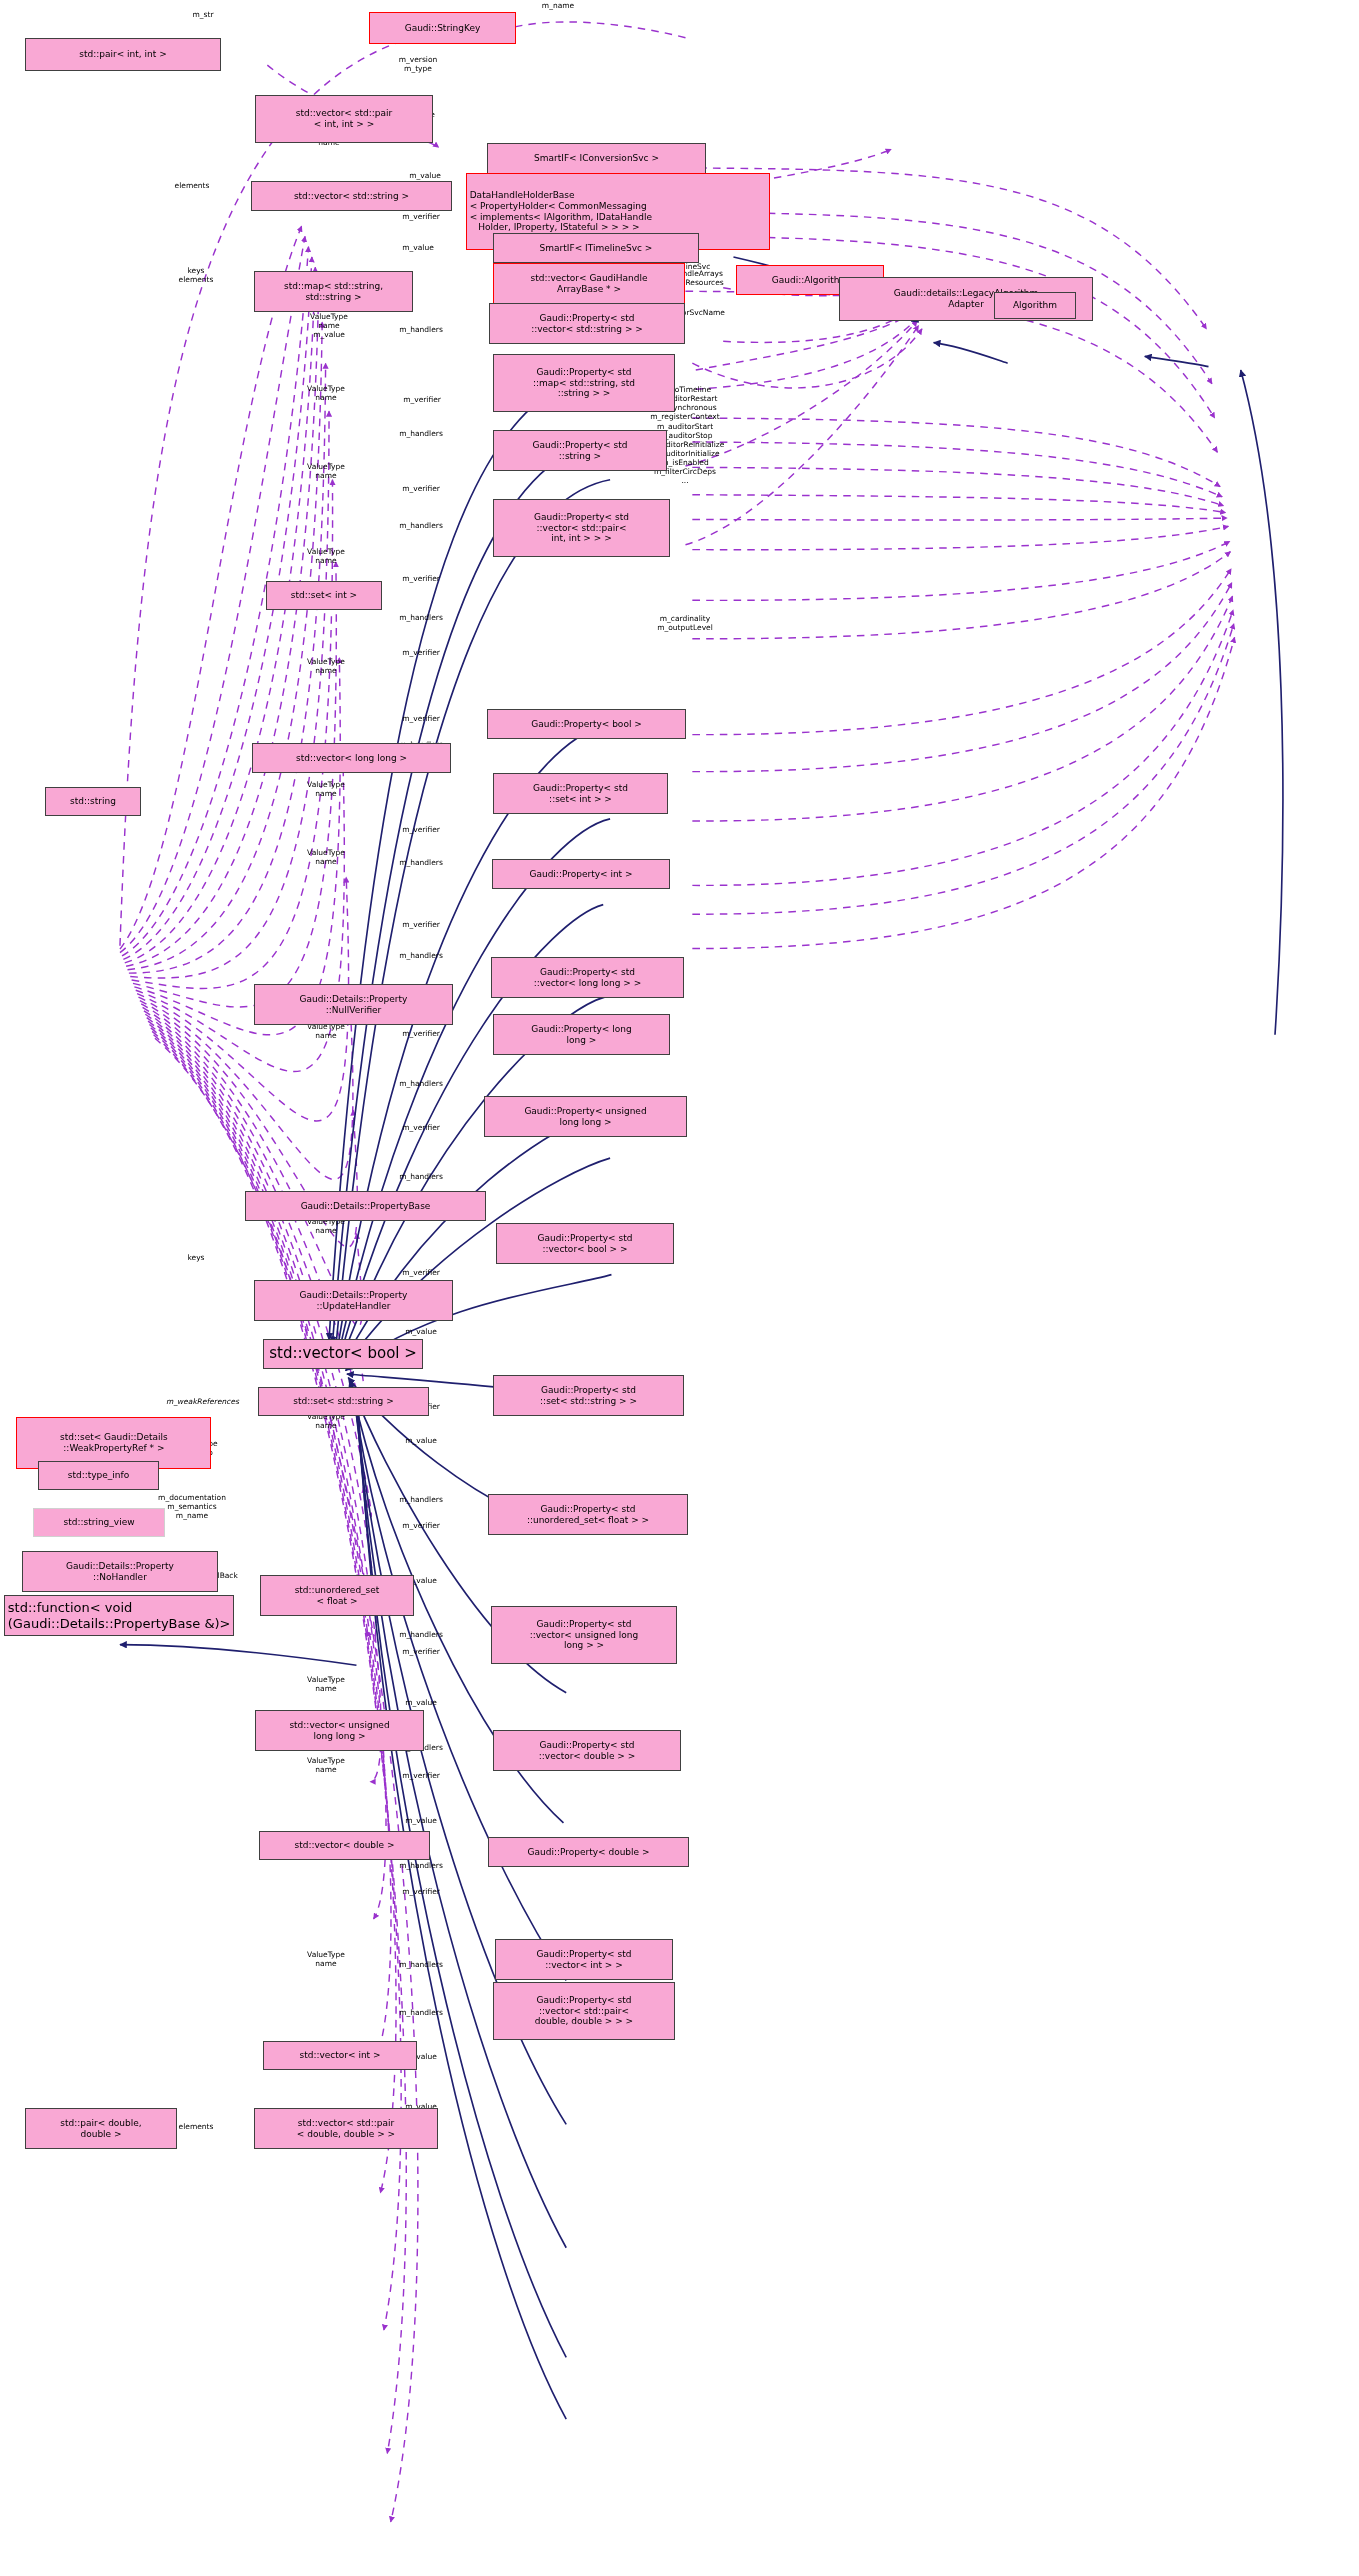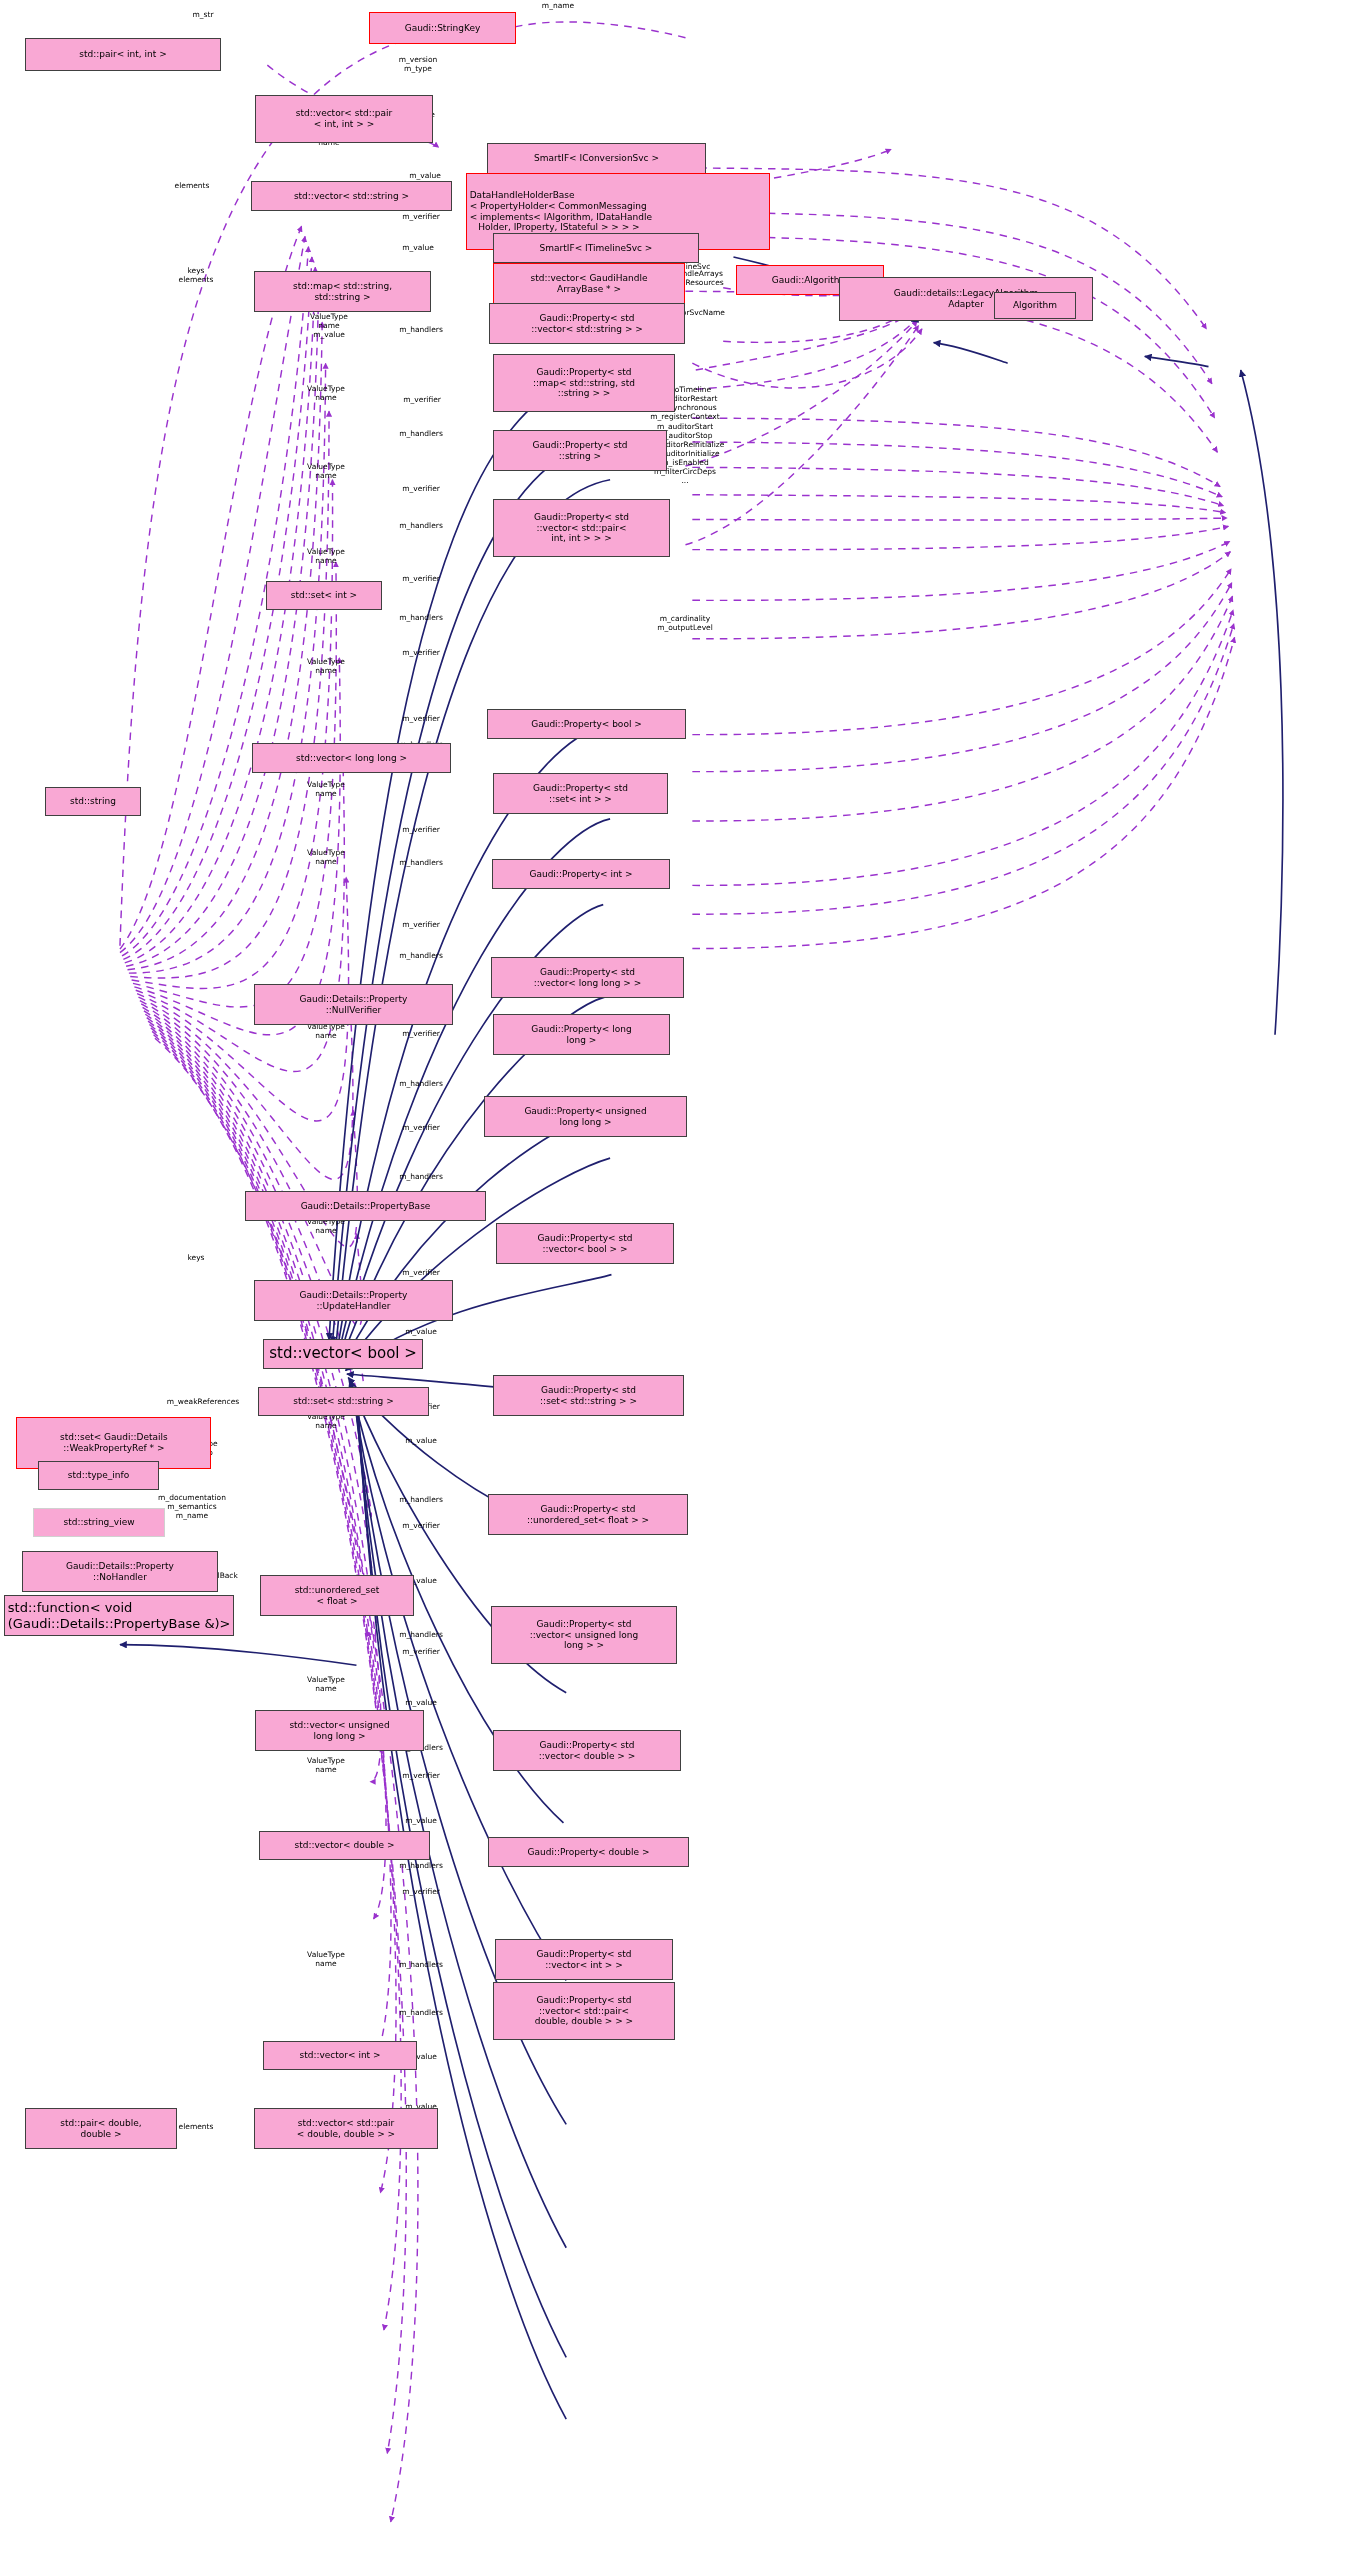--- a/index.html
+++ b/index.html
@@ -179,21 +179,21 @@
 &lt; implements&lt; IAlgorithm, IDataHandle
    Holder, IProperty, IStateful &gt; &gt; &gt; &gt;</div>
       <div class="node" style="left: 251px; top: 181px; width: 201px; height: 30px; font-size: 9px;">std::vector&lt; std::string &gt;</div>
       <div class="node" style="left: 493px; top: 233px; width: 206px; height: 30px; font-size: 9px;">SmartIF&lt; ITimelineSvc &gt;</div>
       <div class="node red" style="left: 493px; top: 263px; width: 192px; height: 41px; font-size: 9px;">std::vector&lt; GaudiHandle
 ArrayBase * &gt;</div>
       <div class="node red" style="left: 736px; top: 265px; width: 148px; height: 30px; font-size: 9px;">Gaudi::Algorithm</div>
       <div class="node" style="left: 839px; top: 277px; width: 254px; height: 44px; font-size: 9px;">Gaudi::details::LegacyAlgorithm
 Adapter</div>
       <div class="node" style="left: 994px; top: 292px; width: 82px; height: 27.4px; font-size: 9px;">Algorithm</div>
-      <div class="node" style="left: 254px; top: 271px; width: 177px; height: 41px; font-size: 9px;">std::map&lt; std::string,
+      <div class="node" style="left: 254px; top: 271px; width: 159px; height: 41px; font-size: 9px;">std::map&lt; std::string,
 std::string &gt;</div>
       <div class="node" style="left: 489px; top: 303px; width: 196px; height: 41px; font-size: 9px;">Gaudi::Property&lt; std
 ::vector&lt; std::string &gt; &gt;</div>
       <div class="node" style="left: 493px; top: 354px; width: 182px; height: 58px; font-size: 9px;">Gaudi::Property&lt; std
 ::map&lt; std::string, std
 ::string &gt; &gt;</div>
       <div class="node" style="left: 493px; top: 430px; width: 174px; height: 41px; font-size: 9px;">Gaudi::Property&lt; std
 ::string &gt;</div>
       <div class="node" style="left: 493px; top: 499px; width: 177px; height: 58px; font-size: 9px;">Gaudi::Property&lt; std
 ::vector&lt; std::pair&lt;
@@ -329,21 +329,21 @@
 name</div>
       <div class="elabel" style="left: 421px; top: 1209px;">m_handlers</div>
       <div class="elabel" style="left: 421px; top: 1268px;">m_verifier</div>
       <div class="elabel" style="left: 196px; top: 1253px;">keys</div>
       <div class="elabel" style="left: 421px; top: 1312px;">m_handlers</div>
       <div class="elabel" style="left: 421px; top: 1327px;">m_value</div>
       <div class="elabel" style="left: 421px; top: 1402px;">m_verifier</div>
       <div class="elabel" style="left: 326px; top: 1412px;">ValueType
 name</div>
       <div class="elabel" style="left: 421px; top: 1436px;">m_value</div>
-      <div class="elabel" style="left: 203px; top: 1397px;">m_weakReferences</div>
+      <div class="elabel" style="left: 203px; top: 1397px; font-style: italic;">m_weakReferences</div>
       <div class="elabel" style="left: 192px; top: 1439px;">m_ownerType
 m_typeinfo</div>
       <div class="elabel" style="left: 192px; top: 1493px;">m_documentation
 m_semantics
 m_name</div>
       <div class="elabel" style="left: 421px; top: 1495px;">m_handlers</div>
       <div class="elabel" style="left: 421px; top: 1521px;">m_verifier</div>
       <div class="elabel" style="left: 203px; top: 1571px;">m_updateCallBack</div>
       <div class="elabel" style="left: 421px; top: 1576px;">m_value</div>
       <div class="elabel" style="left: 421px; top: 1630px;">m_handlers</div>

